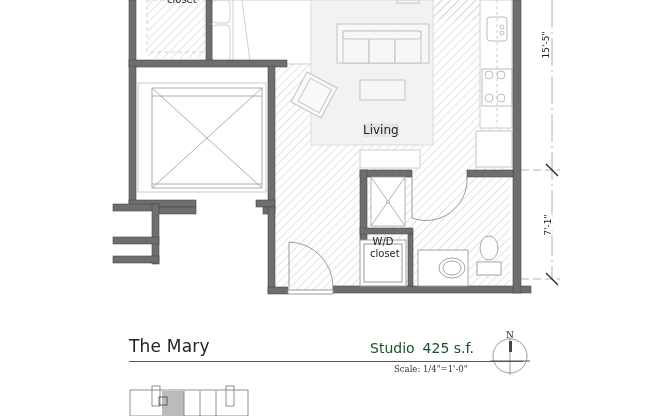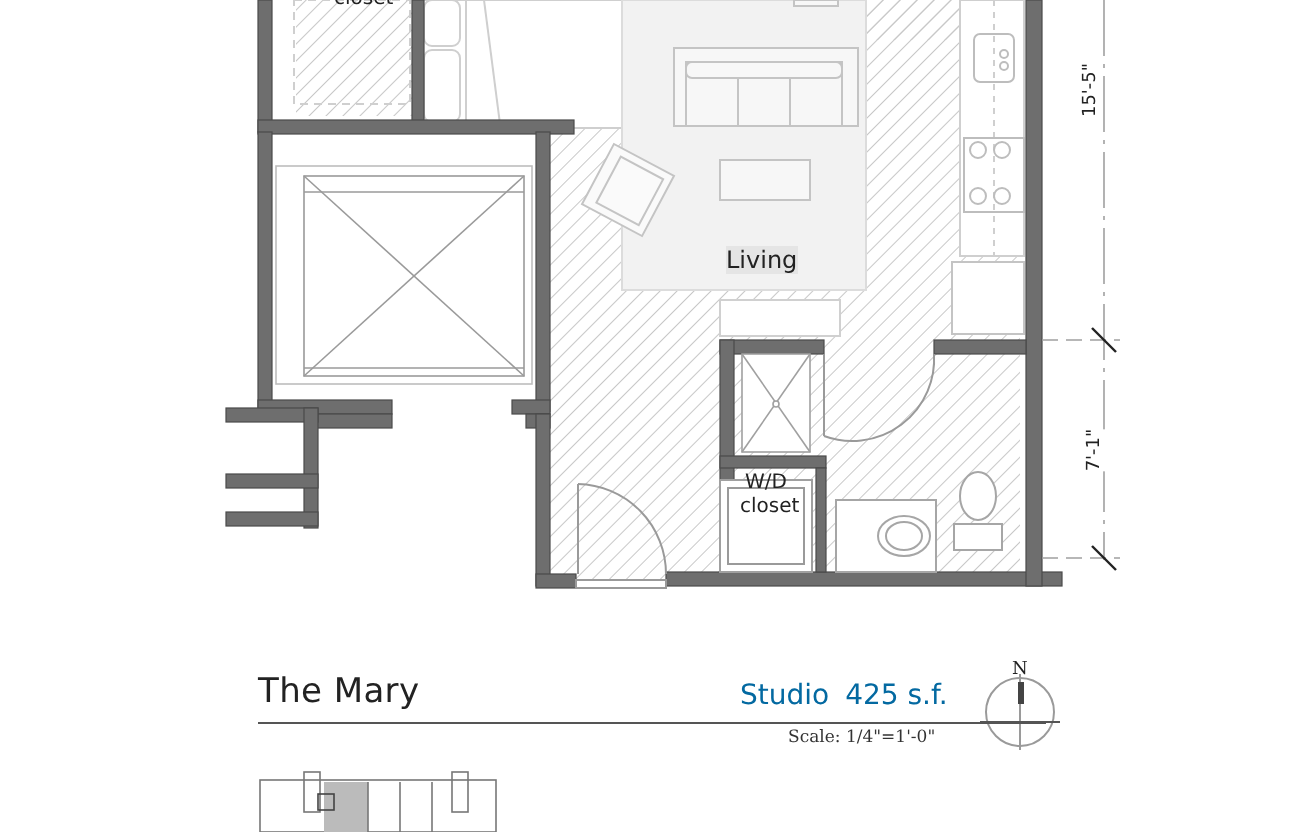--- a/index.html
+++ b/index.html
@@ -1,19 +1,19 @@
 <!DOCTYPE html>
 <html><head>
   <meta charset="utf-8">
   <style>
     html, body { margin: 0; padding: 0; background: #ffffff; }
     body { width: 652px; height: 416px; position: relative; overflow: hidden; font-family: "DejaVu Serif", serif; }
     #plan { position: absolute; left: 0; top: 0; }
     .title { position: absolute; left: 129px; top: 336px; font-family: "DejaVu Sans", sans-serif; font-size: 17px; color: #222; letter-spacing: 0.2px; }
-    .unit-info { position: absolute; left: 370px; top: 340px; font-family: "DejaVu Sans", sans-serif; font-size: 14px; color: #0369a1; }
+    .unit-info { position: absolute; left: 370px; top: 340px; font-family: "DejaVu Sans", sans-serif; font-size: 14px; color: #14532d; }
     .unit-info .sep { display: inline-block; width: 8px; }
     .scale { position: absolute; left: 394px; top: 364px; font-family: "DejaVu Serif", serif; font-size: 8.5px; color: #333; }
     .rule { position: absolute; left: 129px; top: 361px; width: 394px; height: 1px; background: #555; }
     .room-label { position: absolute; font-family: "DejaVu Sans", sans-serif; color: #222; background: #fff; }
   </style>
 </head>
 <body>
 
 <svg id="plan" width="652" height="416" viewBox="0 0 652 416" xmlns="http://www.w3.org/2000/svg">
   <defs>

